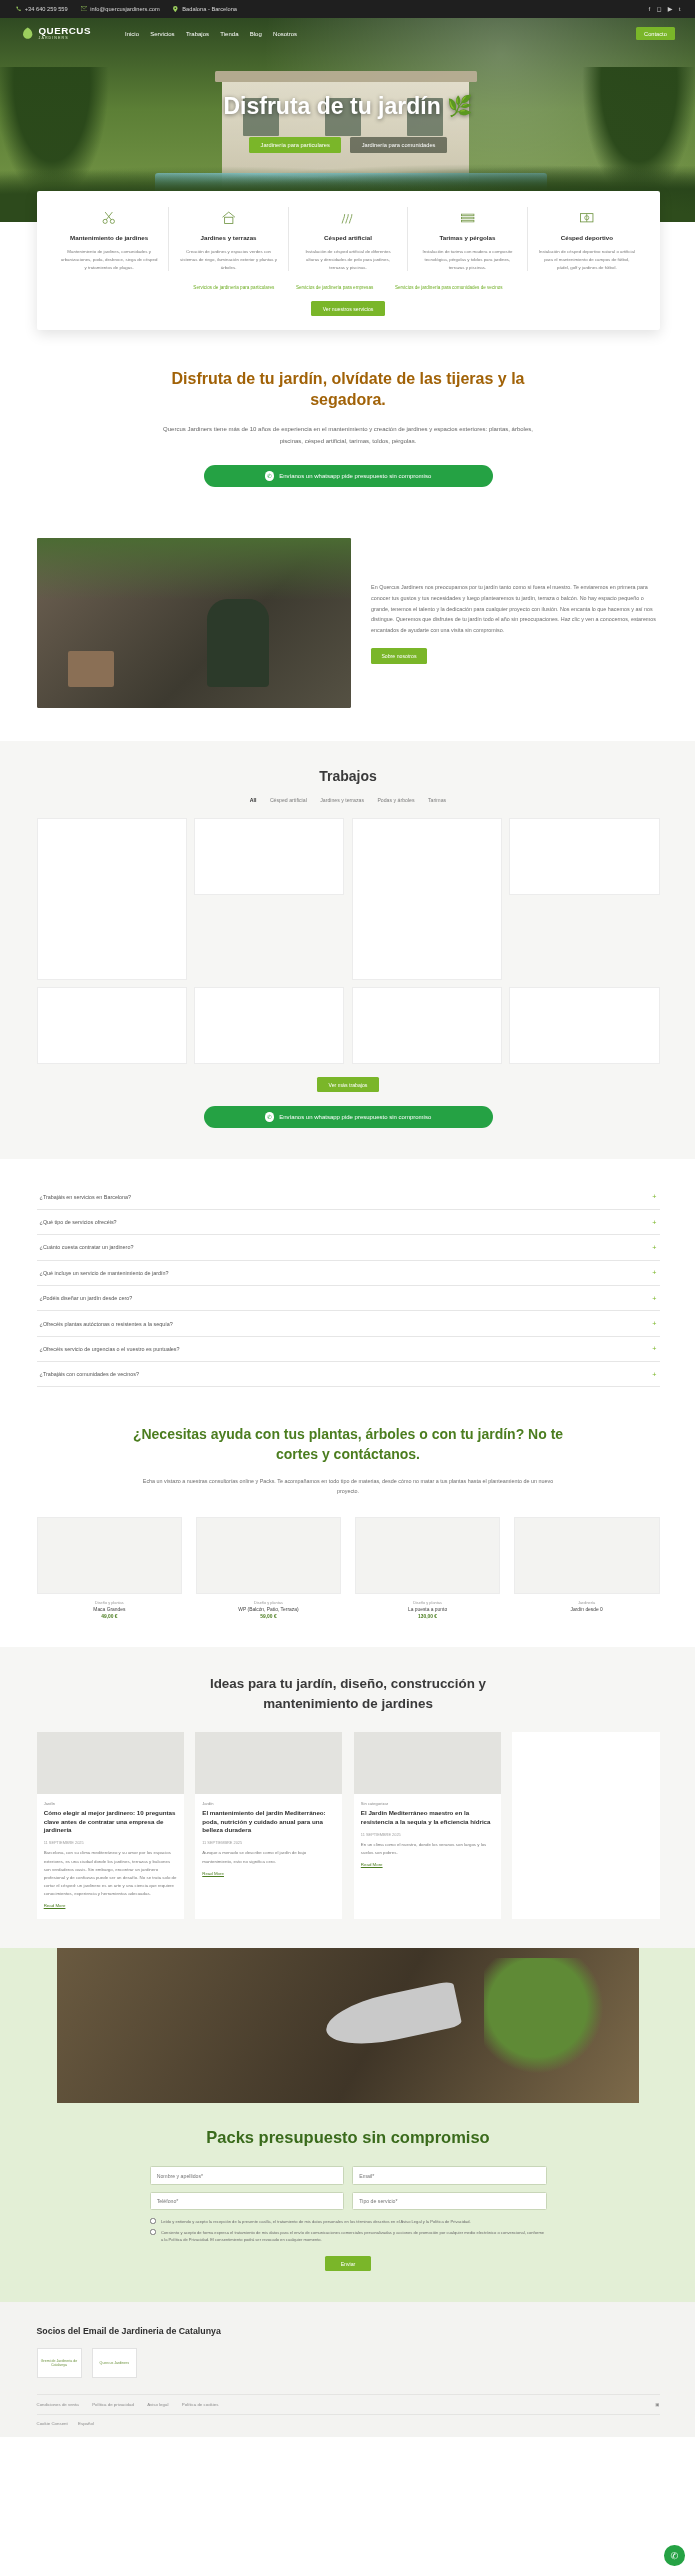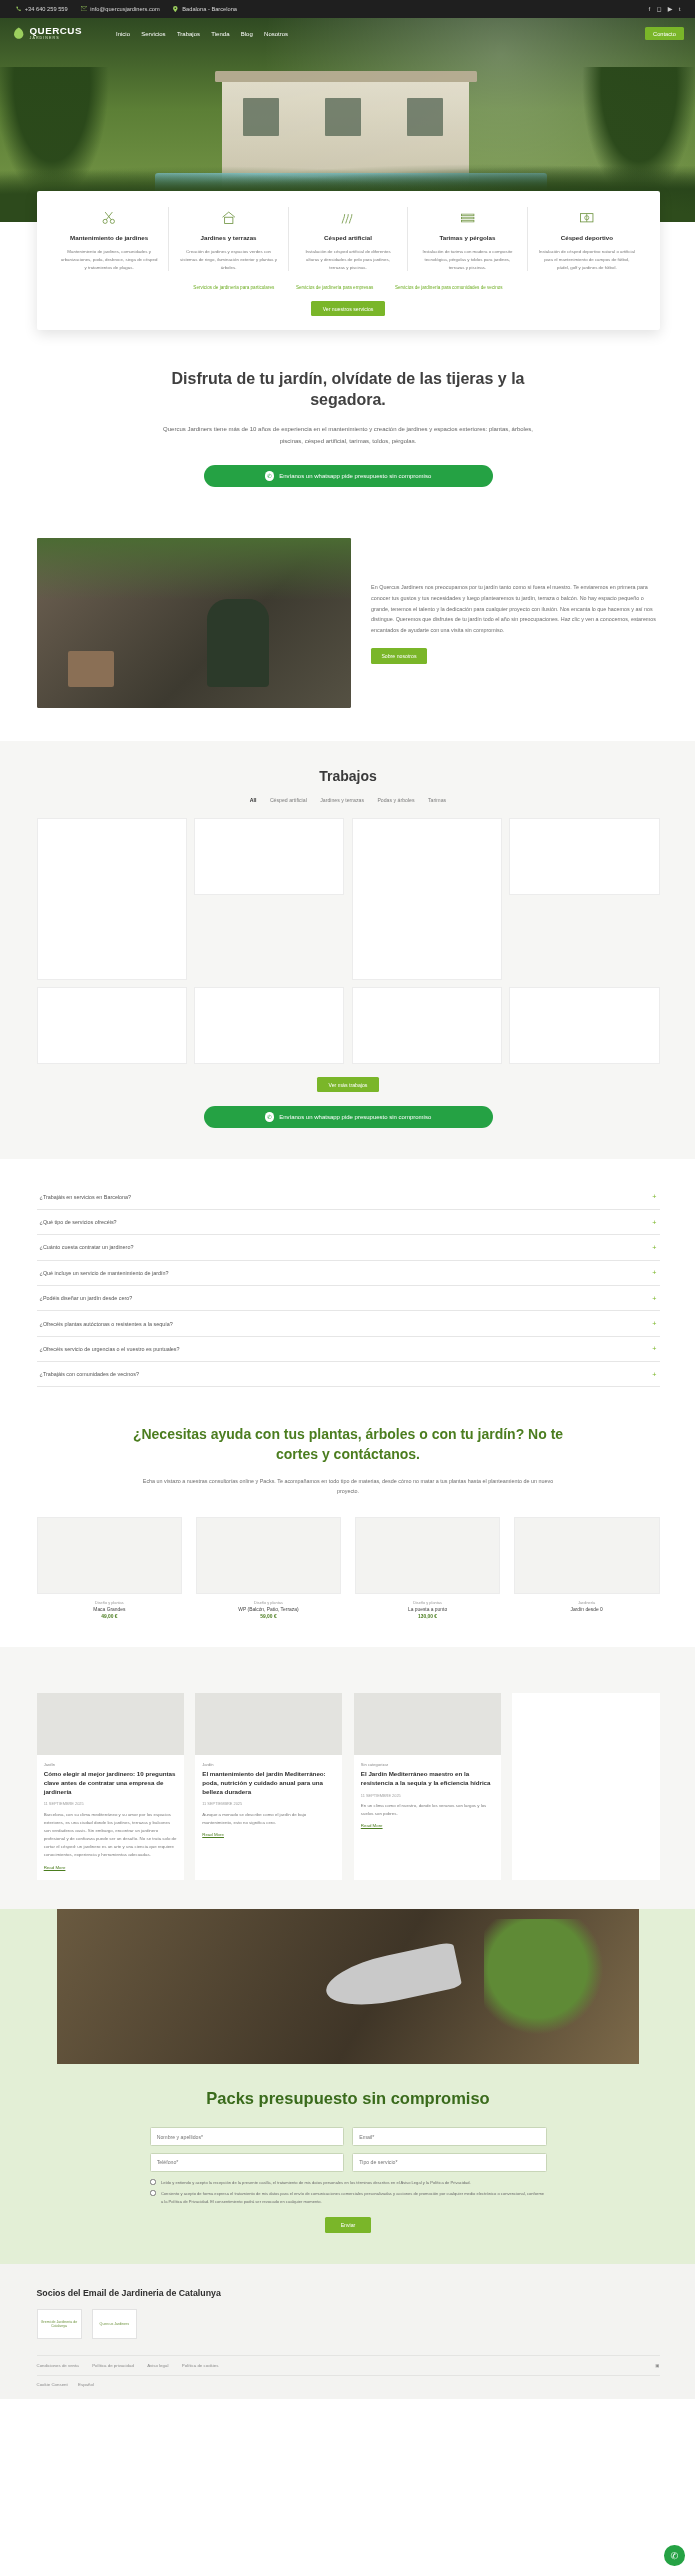--- a/index.html
+++ b/index.html
@@ -16,21 +16,21 @@
     display:flex;align-items:center;padding:0 15.5px;height:17.5px;gap:13.4px;
   }
   .topbar .tb-item{display:flex;align-items:center;gap:3.1px;white-space:nowrap;}
   .topbar .spacer{flex:1;}
   .topbar .socials{display:flex;gap:6.2px;align-items:center;}
   .topbar .socials span{font-size:6.2px;color:#cfcfcf;}
   .ico{display:inline-block;width:6.2px;height:6.2px;}
   
   .header{
     position:absolute;top:17.5px;left:0;width:696px;height:32px;
-    display:flex;align-items:center;padding:0 12px;gap:13.4px;z-index:40;justify-content:flex-end;
+    display:flex;align-items:center;padding:0 21px;gap:13.4px;z-index:40;justify-content:flex-end;
   }
   .logo{display:flex;align-items:center;gap:4.1px;color:#fff;}
   .logo .leafmark{width:13.4px;height:13.4px;}
   .logo .ltxt{line-height:1;}
   .logo .ltxt .l1{font-size:9.8px;font-weight:bold;letter-spacing:0.5px;color:#fff;display:block;}
   .logo .ltxt .l2{font-size:3.6px;letter-spacing:1.1px;color:#d7e6c7;display:block;margin-top:1px;}
   .nav{display:flex;gap:11.3px;margin-left:20.6px;}
   .nav a{color:#fff;font-size:6px;text-decoration:none;display:flex;align-items:center;gap:2.1px;}
   .hdr-spacer{flex:1;}
   .btn-contacto{
@@ -87,21 +87,21 @@
   .card:last-child{border-right:none;}
   .card .cicon{height:20.6px;display:flex;align-items:center;justify-content:center;margin-bottom:6.2px;}
   .card h3{font-size:6.2px;color:#2f2f2f;line-height:1.35;margin-bottom:6.2px;font-weight:bold;}
   .card p{font-size:4.4px;color:#7b7b7b;line-height:1.75;}
   .svc-links{display:flex;justify-content:center;gap:21.6px;margin-top:13.4px;}
   .svc-links a{color:#6fae25;font-size:4.6px;text-decoration:none;}
   .cards-cta{display:flex;justify-content:center;margin-top:11.3px;}
   .cards-cta button{background:#7ab629;color:#fff;border:none;font-size:5.2px;padding:4.6px 11.3px;border-radius:1.5px;cursor:pointer;}
   
   .intro{padding:38px 0 30px;text-align:center;}
-  .intro h2{font-size:16px;color:#404040;font-weight:bold;line-height:1.35;max-width:402px;margin:0 auto;}
+  .intro h2{font-size:16px;color:#a16207;font-weight:bold;line-height:1.35;max-width:402px;margin:0 auto;}
   .intro p{font-size:6px;color:#666;max-width:381px;margin:13.4px auto 0;line-height:1.9;}
   .wa-btn{
     margin:17.5px auto 0;display:flex;align-items:center;justify-content:center;gap:5.2px;
     background:#25a244;color:#fff;border:none;border-radius:13.4px;padding:6.7px 15.5px;font-size:6px;cursor:pointer;width:289px;
   }
   .wa-circle{width:9.3px;height:9.3px;border-radius:50%;background:#fff;color:#25a244;font-size:5.7px;display:flex;align-items:center;justify-content:center;}
   
   .about{display:flex;gap:20.6px;width:623px;margin:20.6px auto 0;align-items:center;}
   .about .photo{
     width:314px;height:170px;border-radius:1.5px;
@@ -251,20 +251,30 @@
   <div class="house">
     <div class="roof"></div>
     <div class="win" style="left:20.6px"></div>
     <div class="win" style="left:103px"></div>
     <div class="win" style="left:185px"></div>
   </div>
   <div class="pool"></div>
   <div class="palm l"></div>
   <div class="palm r"></div>
   <div class="foliage"></div>
+  <div class="hero-inner">
+    <h1>
+      <span>Disfruta de tu jardín</span>
+      <span class="leaf">🌿</span>
+    </h1>
+    <div class="hero-btns">
+      <button class="hb-green">Jardinería para particulares</button>
+      <button class="hb-dark">Jardinería para comunidades</button>
+    </div>
+  </div>
 </div>
 
 <div class="cards-wrap">
   <div class="cards">
     <div class="card">
       <div class="cicon">
         <svg viewBox="0 0 30 30" width="15.5" height="15.5">
             <circle cx="8" cy="22" r="4" fill="none" stroke="#6f9440" stroke-width="1.6"></circle>
             <circle cx="22" cy="22" r="4" fill="none" stroke="#6f9440" stroke-width="1.6"></circle>
             <path d="M10 19L22 4M20 19L8 4" stroke="#6f9440" stroke-width="1.6" fill="none"></path>
@@ -437,20 +447,21 @@
   </div>
   <div class="product">
     <div class="pimg"></div>
     <div class="ptag">Jardinería</div>
     <div class="pname">Jardín desde 0</div>
     <div class="pprice"></div>
   </div>
 </div>
 
 <div class="blog">
+  <h2>Ideas para tu jardín, diseño, construcción y mantenimiento de jardines</h2>
   <div class="posts">
     <div class="post">
       <div class="pimg"></div>
       <div class="pbody">
         <div class="cat">Jardín</div>
         <h3>Cómo elegir al mejor jardinero: 10 preguntas clave antes de contratar una empresa de jardinería</h3>
         <div class="date">11 SEPTIEMBRE 2025</div>
         <p>Barcelona, con su clima mediterráneo y su amor por los espacios exteriores, es una ciudad donde los jardines, terrazas y balcones son verdaderos oasis. Sin embargo, encontrar un jardinero profesional y de confianza puede ser un desafío. No se trata solo de cortar el césped: un jardinero es un arte y una ciencia que requiere conocimientos, experiencia y herramientas adecuadas.</p>
         <a class="rm" href="#">Read More</a>
       </div>

